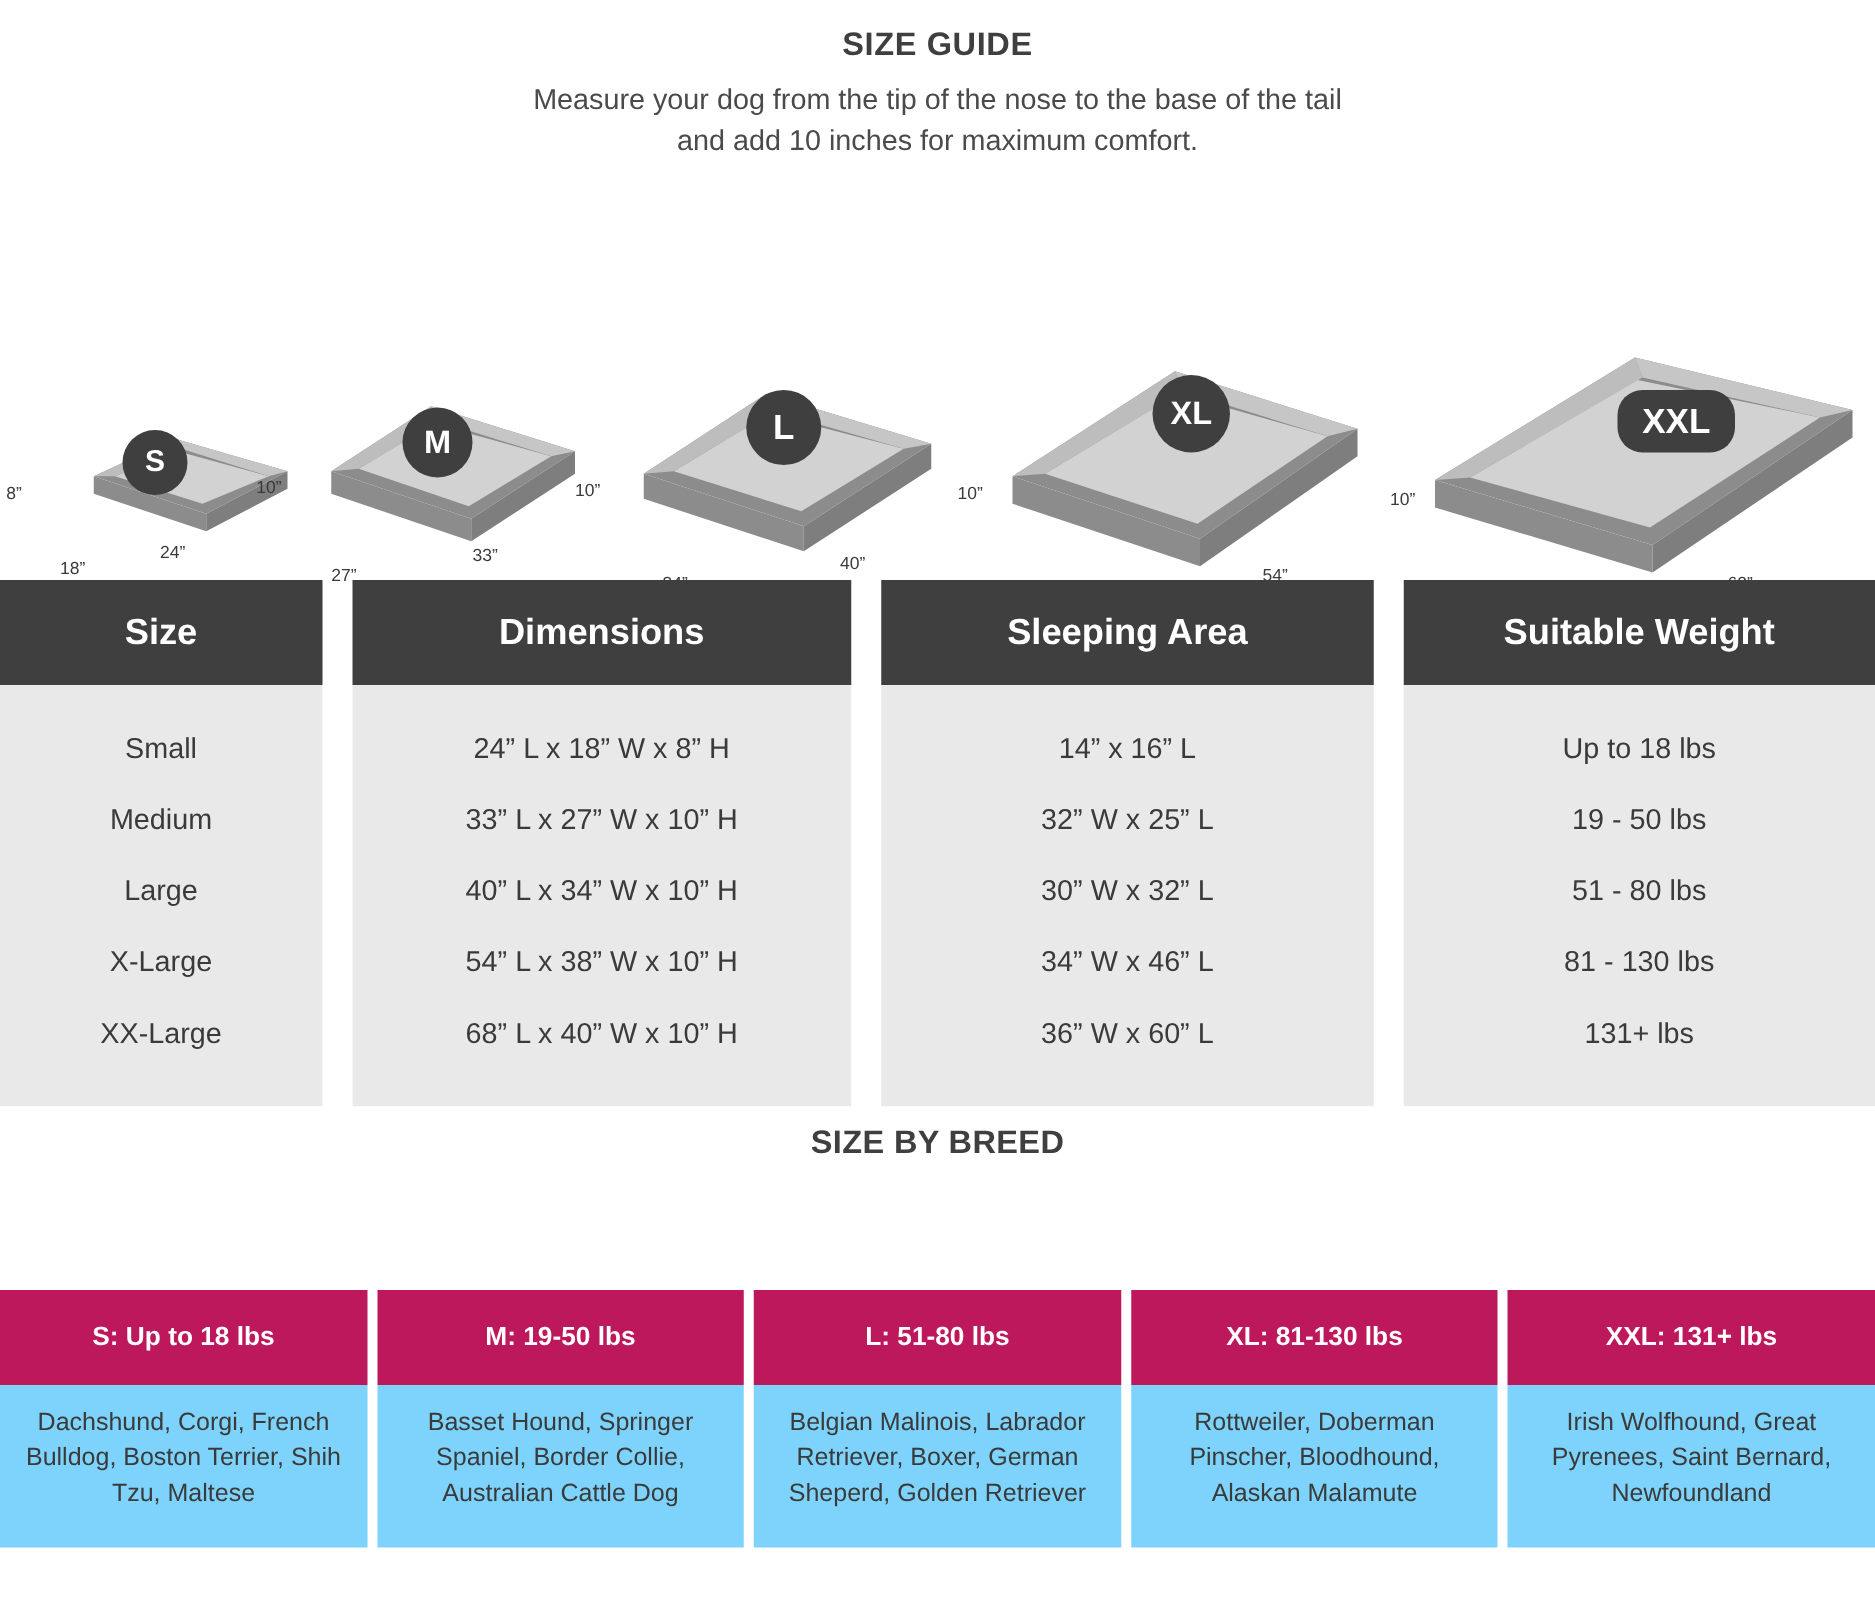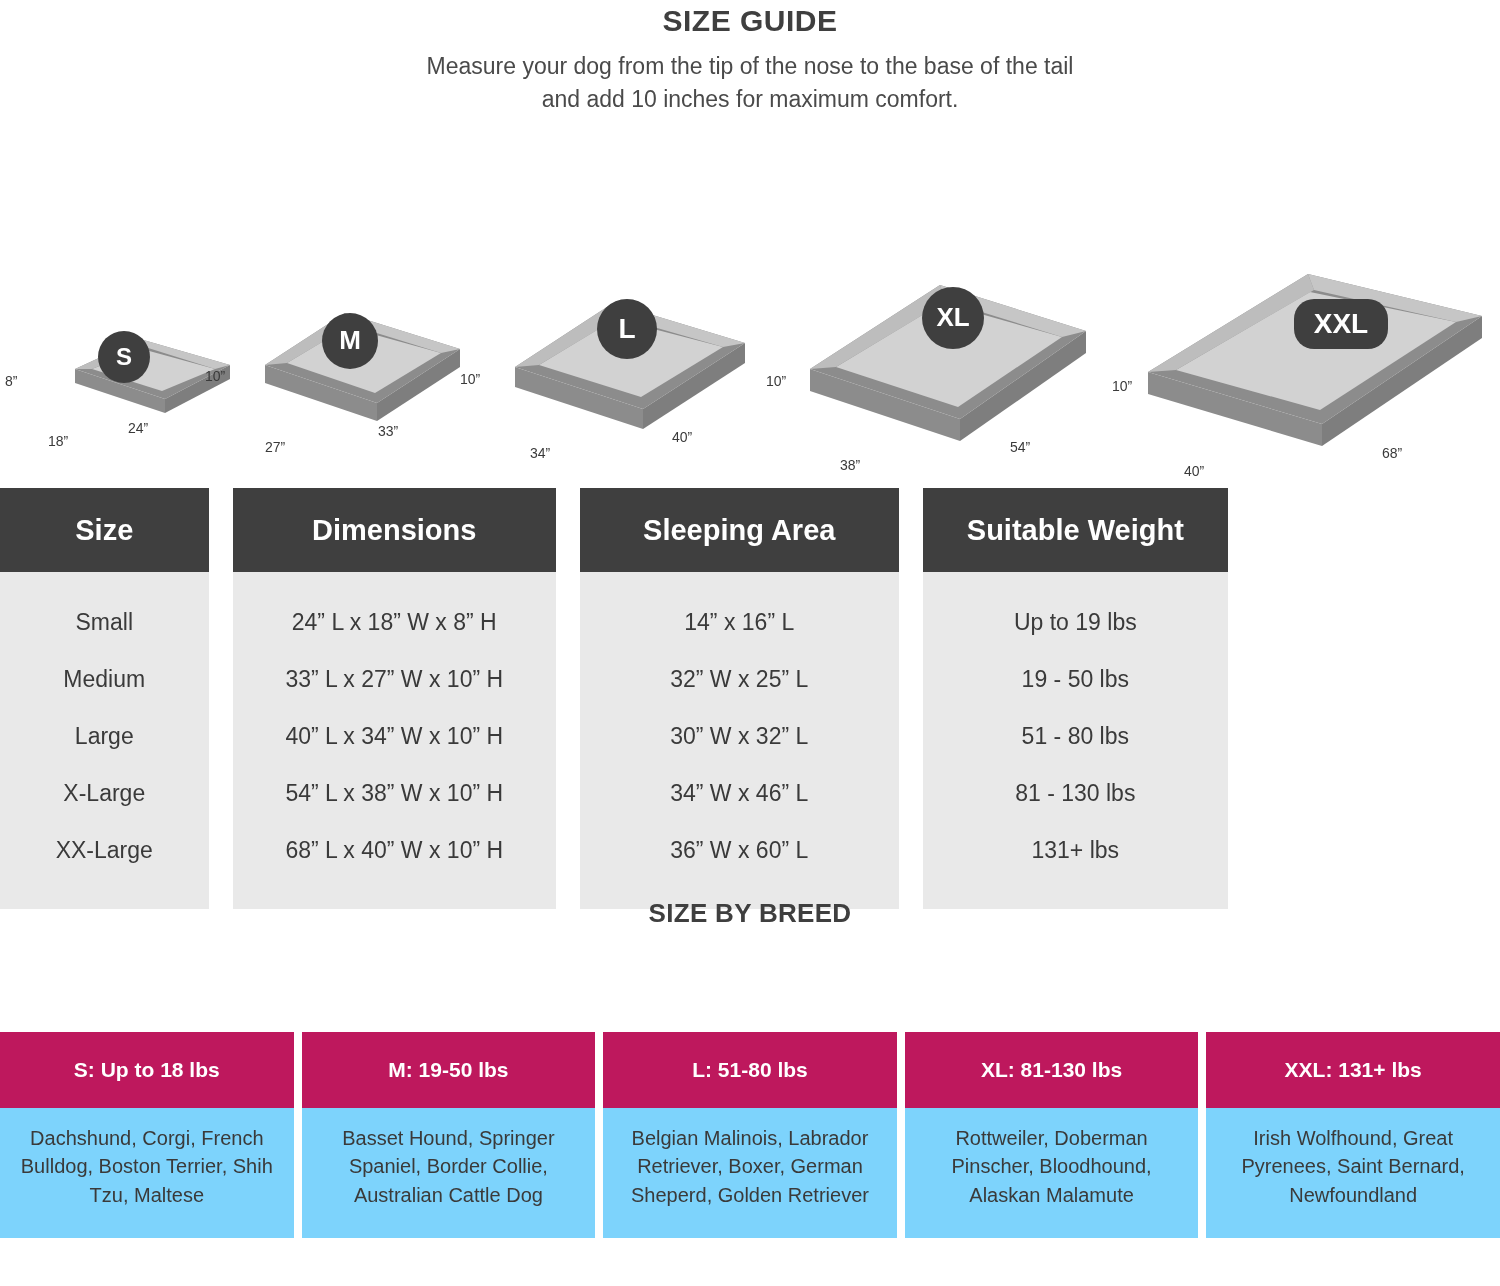--- a/index.html
+++ b/index.html
@@ -16,25 +16,25 @@
     position: relative;
     overflow: hidden;
   }
 
   
   .header {
     text-align: center;
     padding-top: 4px;
   }
   .header h1 {
-    font-size: 30px;
+    font-size: 26px;
     font-weight: bold;
     letter-spacing: 0.5px;
     color: #3f3f3f;
-    margin: 0 0 10px 0;
+    margin: 16px 0 10px 0;
   }
   .header p {
     font-size: 23px;
     line-height: 1.45;
     color: #4a4a4a;
     margin: 12px;
     font-weight: 400;
   }
 
   
@@ -71,22 +71,22 @@
     position: absolute;
     font-size: 14px;
     color: #3a3a3a;
     white-space: nowrap;
   }
 
   
   .size-table {
     position: absolute;
     left: 0;
-    top: 488px;
-    width: 1228px;
+    top: 464px;
+    width: 1500px;
     display: flex;
     gap: 24px;
   }
   .col {
     display: flex;
     flex-direction: column;
   }
   .col-size    { width: 267px; }
   .col-dim     { width: 414px; }
   .col-sleep   { width: 408px; }
@@ -291,21 +291,21 @@
       <div class="cell">32” W x 25” L</div>
       <div class="cell">30” W x 32” L</div>
       <div class="cell">34” W x 46” L</div>
       <div class="cell">36” W x 60” L</div>
     </div>
   </div>
 
   <div class="col col-weight">
     <div class="col-head">Suitable Weight</div>
     <div class="col-body">
-      <div class="cell">Up to 19 lbs</div>
+      <div class="cell">Up to 18 lbs</div>
       <div class="cell">19 - 50 lbs</div>
       <div class="cell">51 - 80 lbs</div>
       <div class="cell">81 - 130 lbs</div>
       <div class="cell">131+ lbs</div>
     </div>
   </div>
 </div>
 
 <div class="breed-title">SIZE BY BREED</div>
 

